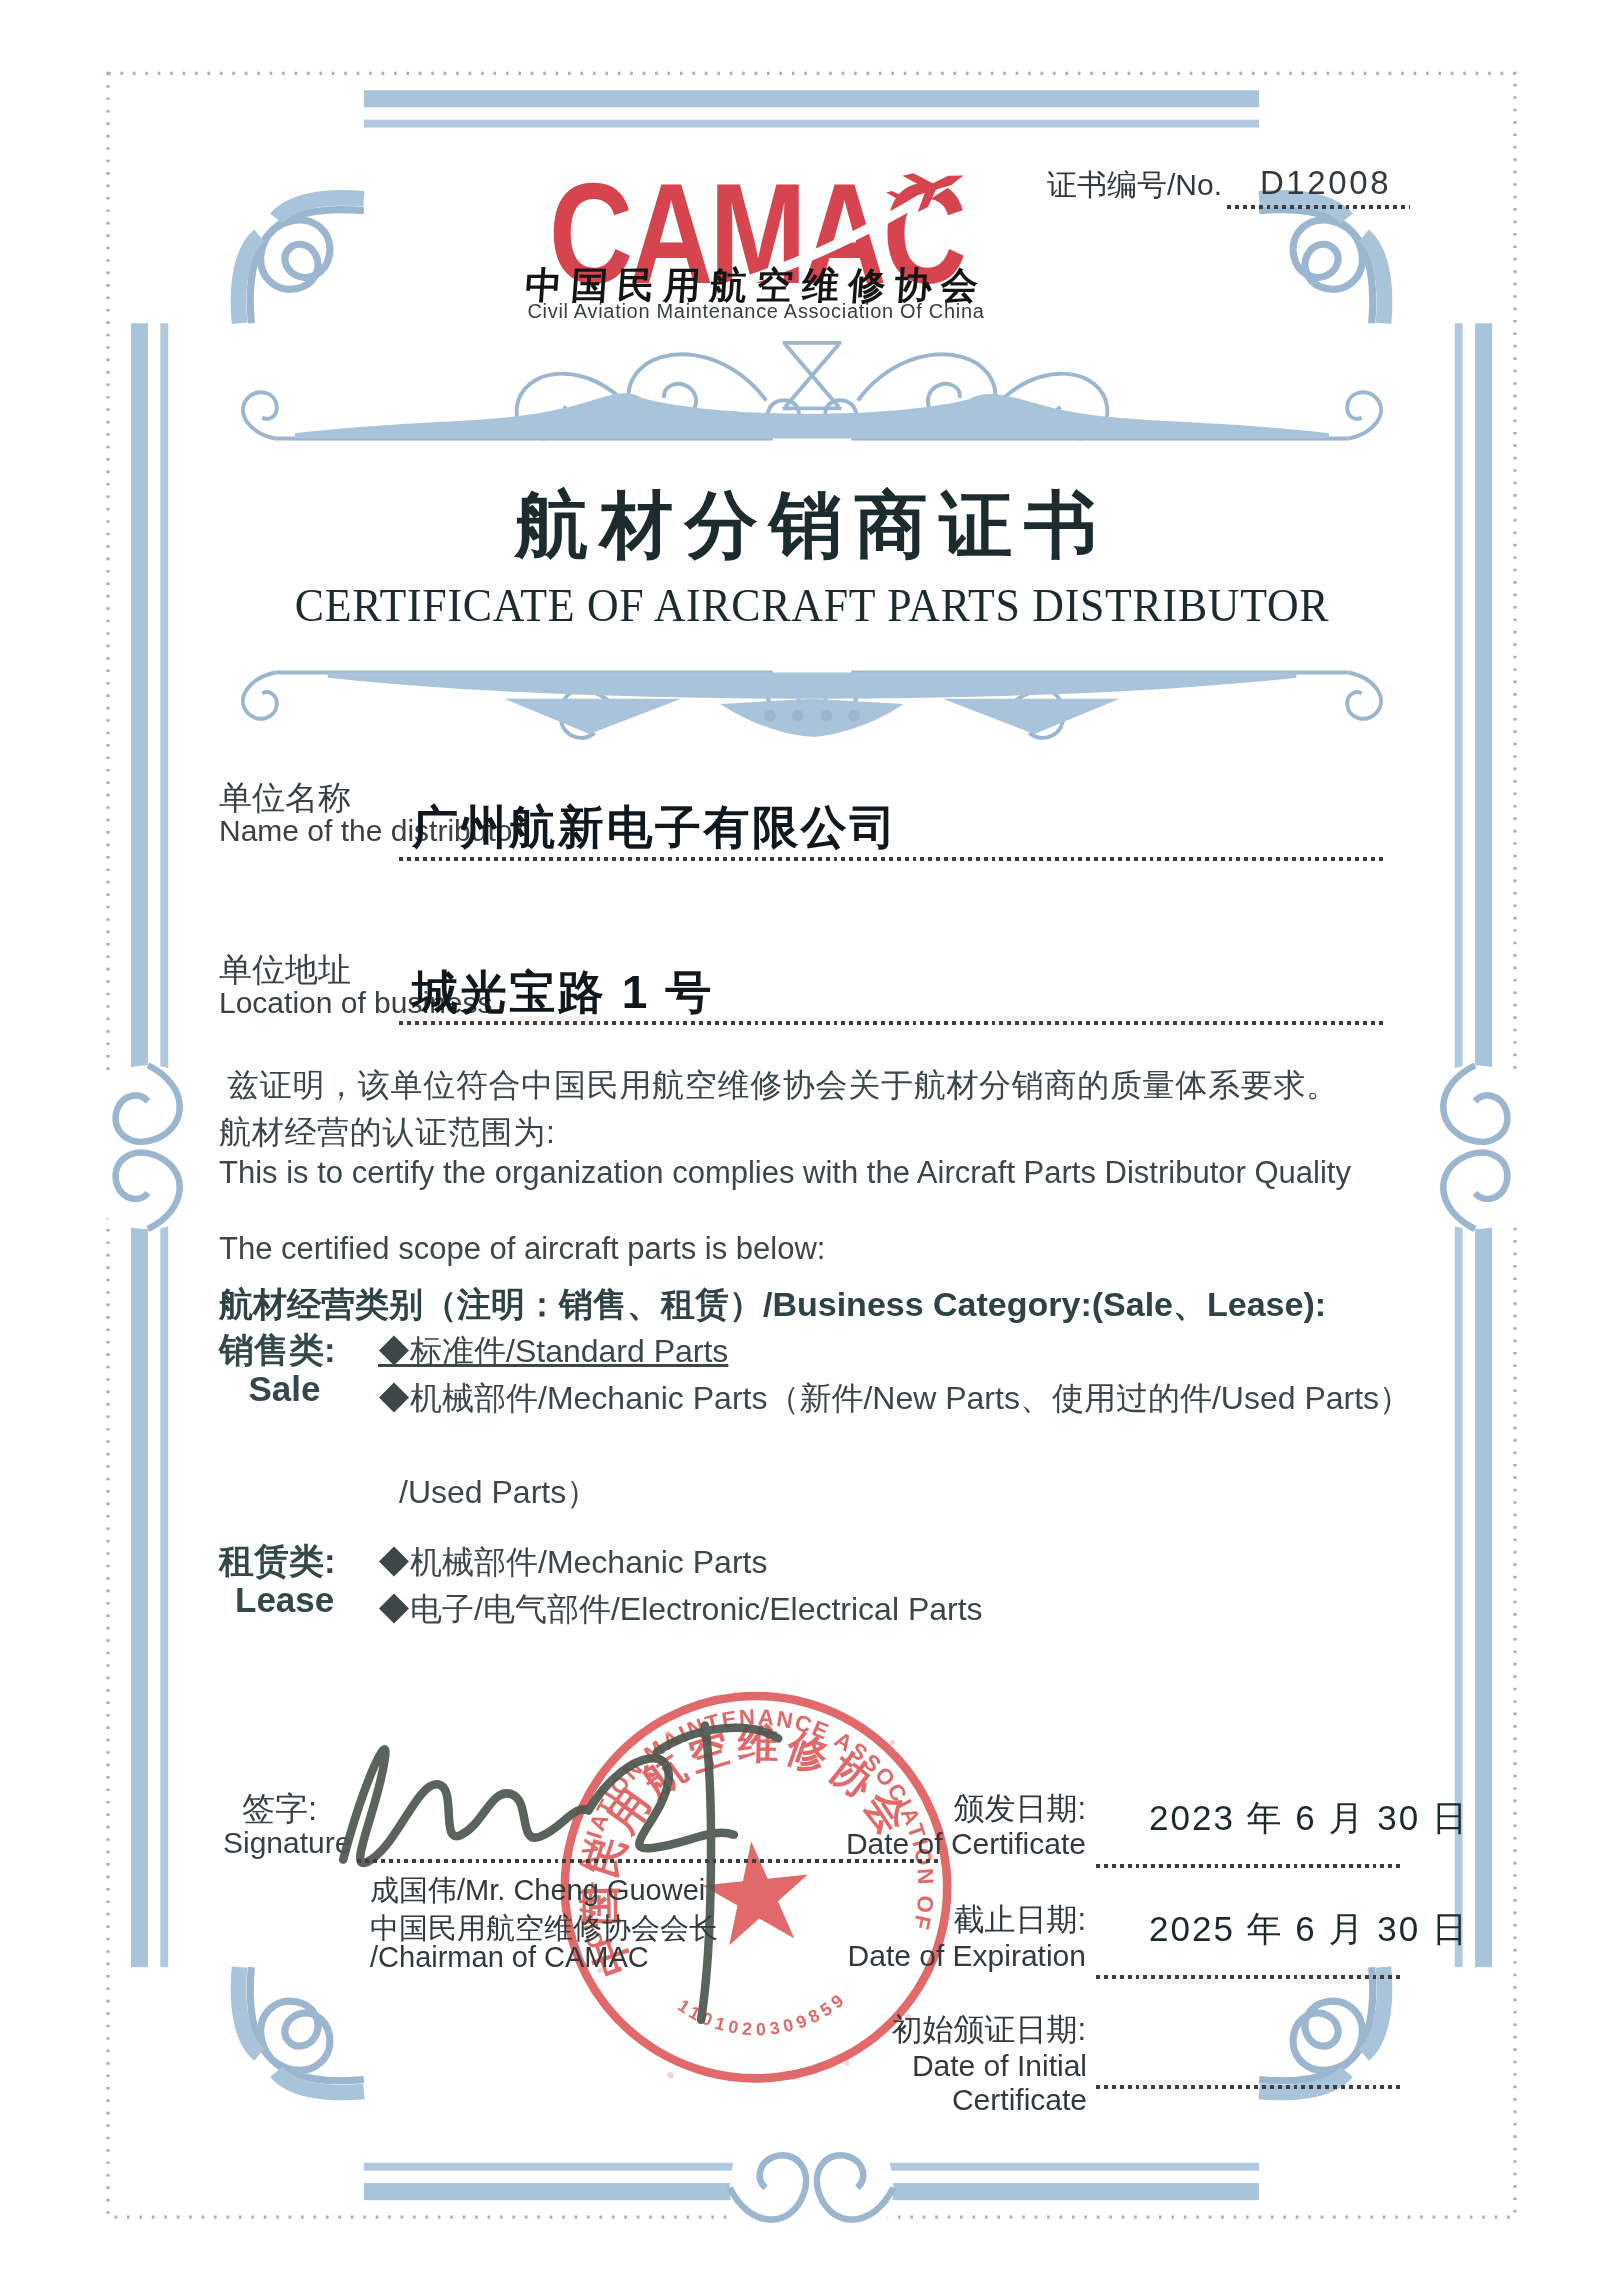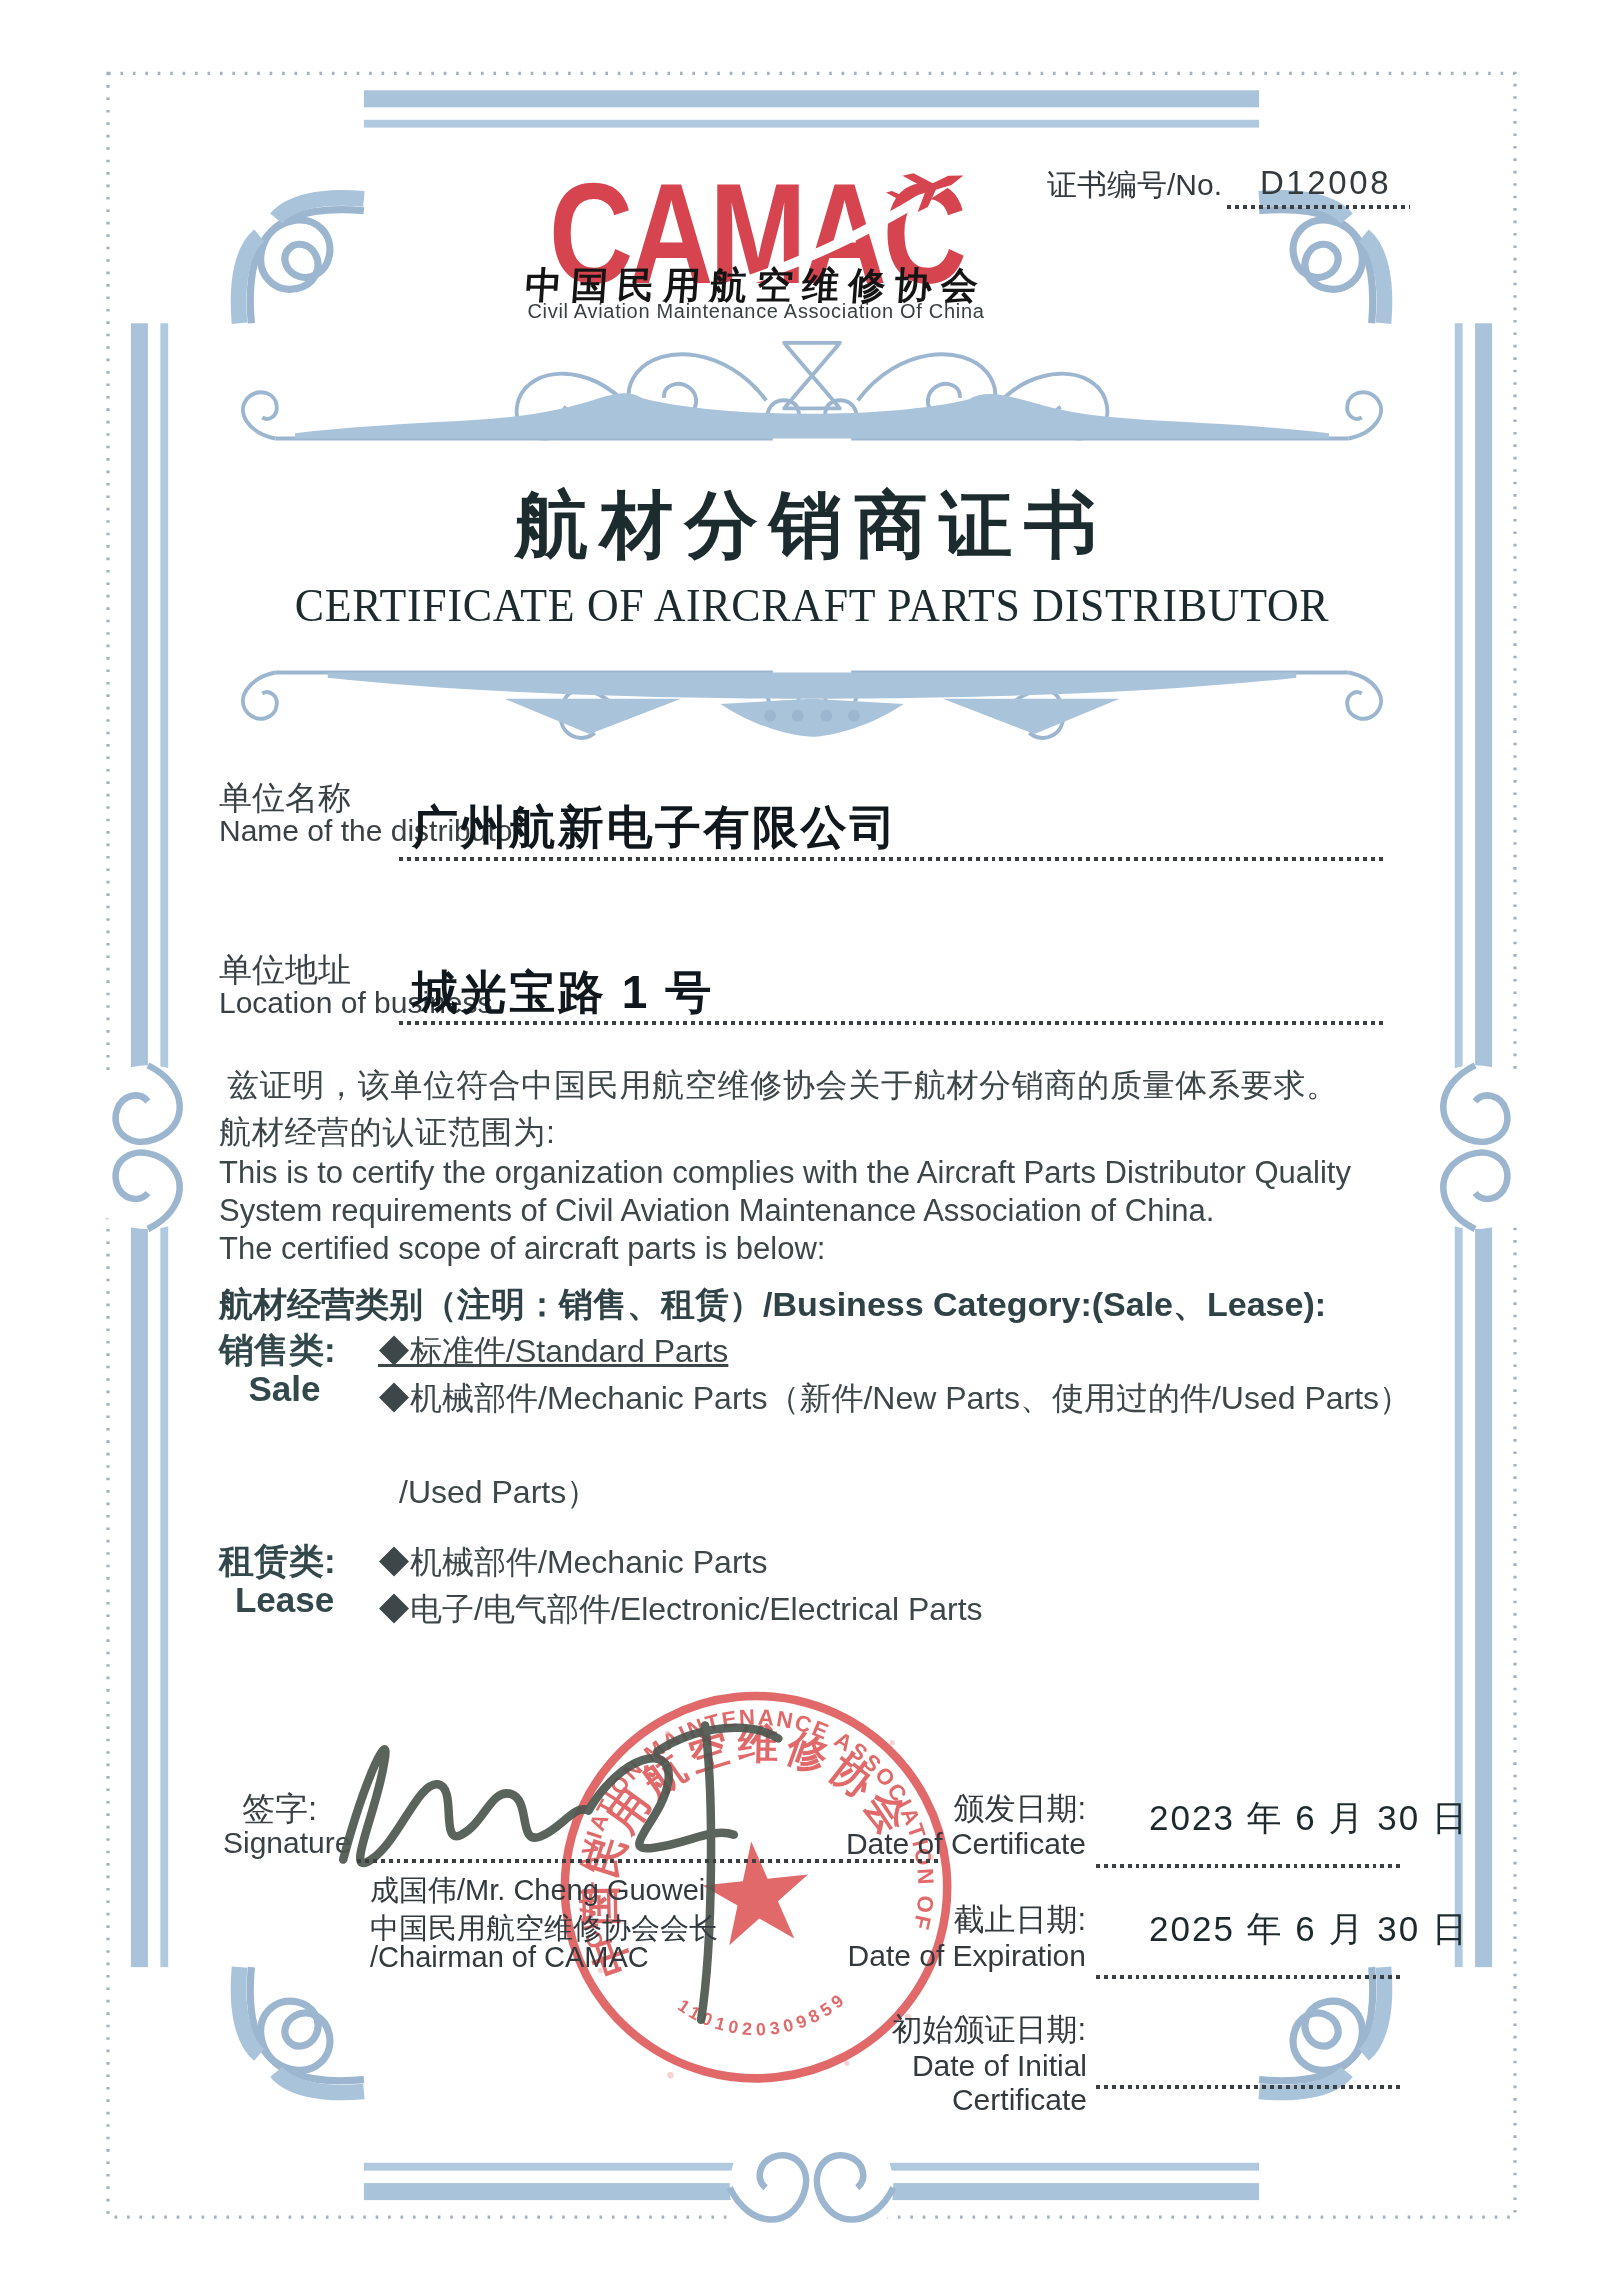--- a/index.html
+++ b/index.html
@@ -142,33 +142,32 @@
   <div class="abs dotline" style="left:399px;top:856px;width:985px;"></div>
 
   <div class="abs cn-label" style="left:219px;top:948px;">单位地址</div>
   <div class="abs en-label" style="left:219px;top:986px;">Location of business</div>
   <div class="abs field-value" style="left:412px;top:962px;">城光宝路 1 号</div>
   <div class="abs dotline" style="left:399px;top:1020px;width:985px;"></div>
 
   <div class="abs stmt" style="left:219px;top:1064px;width:1198px;margin-left:8px;">兹证明，该单位符合中国民用航空维修协会关于航材分销商的质量体系要求。</div>
   <div class="abs stmt" style="left:219px;top:1111px;width:1198px;">航材经营的认证范围为:</div>
   <div class="abs stmt-en" style="left:219px;top:1155px;width:1217px;">This is to certify the organization complies with the Aircraft Parts Distributor Quality</div>
-  <div class="abs stmt-en" style="left:219px;top:1193px;width:1217px;">System requirements of Civil Aviation Maintenance Association of China.</div>
   <div class="abs stmt-en" style="left:219px;top:1231px;width:1217px;">The certified scope of aircraft parts is below:</div>
 
   <div class="abs cat-head" style="left:219px;top:1282px;width:1217px;">航材经营类别（注明：销售、租赁）/Business Category:(Sale、Lease):</div>
 
   <div class="abs cat-label" style="left:219px;top:1327px;">销售类:</div>
   <div class="abs cat-label" style="left:219px;top:1369px;width:131px;text-align:center;">Sale</div>
   <div class="abs item" style="left:378px;top:1330px;text-decoration:underline;">◆标准件/Standard Parts</div>
   <div class="abs item" style="left:378px;top:1377px;">◆机械部件/Mechanic Parts（新件/New Parts、使用过的件/Used Parts）</div>
   <div class="abs item" style="left:399px;top:1471px;">/Used Parts）</div>
 
   <div class="abs cat-label" style="left:219px;top:1538px;">租赁类:</div>
-  <div class="abs cat-label" style="left:219px;top:1580px;width:131px;text-align:center;">Lease</div>
+  <div class="abs cat-label" style="left:235px;top:1580px;width:131px;">Lease</div>
   <div class="abs item" style="left:378px;top:1541px;">◆机械部件/Mechanic Parts</div>
   <div class="abs item" style="left:378px;top:1588px;">◆电子/电气部件/Electronic/Electrical Parts</div>
 
   <svg class="abs" style="left:553px;top:1679px;opacity:0.88;" width="406" height="419" viewBox="0 0 620 640">
     <g transform="rotate(-6 310 318)">
       <circle cx="310" cy="318" r="292" fill="none" stroke="#dd5555" stroke-width="13"></circle>
       <path id="sealArcEn" d="M 76 400 A 248 248 0 1 1 544 400" fill="none"></path>
       <text font-size="34" font-weight="bold" fill="#dd5555" letter-spacing="3">
         <textPath href="#sealArcEn" startOffset="2%">CIVIL AVIATION MAINTENANCE ASSOCIATION OF CHINA</textPath>
       </text>

